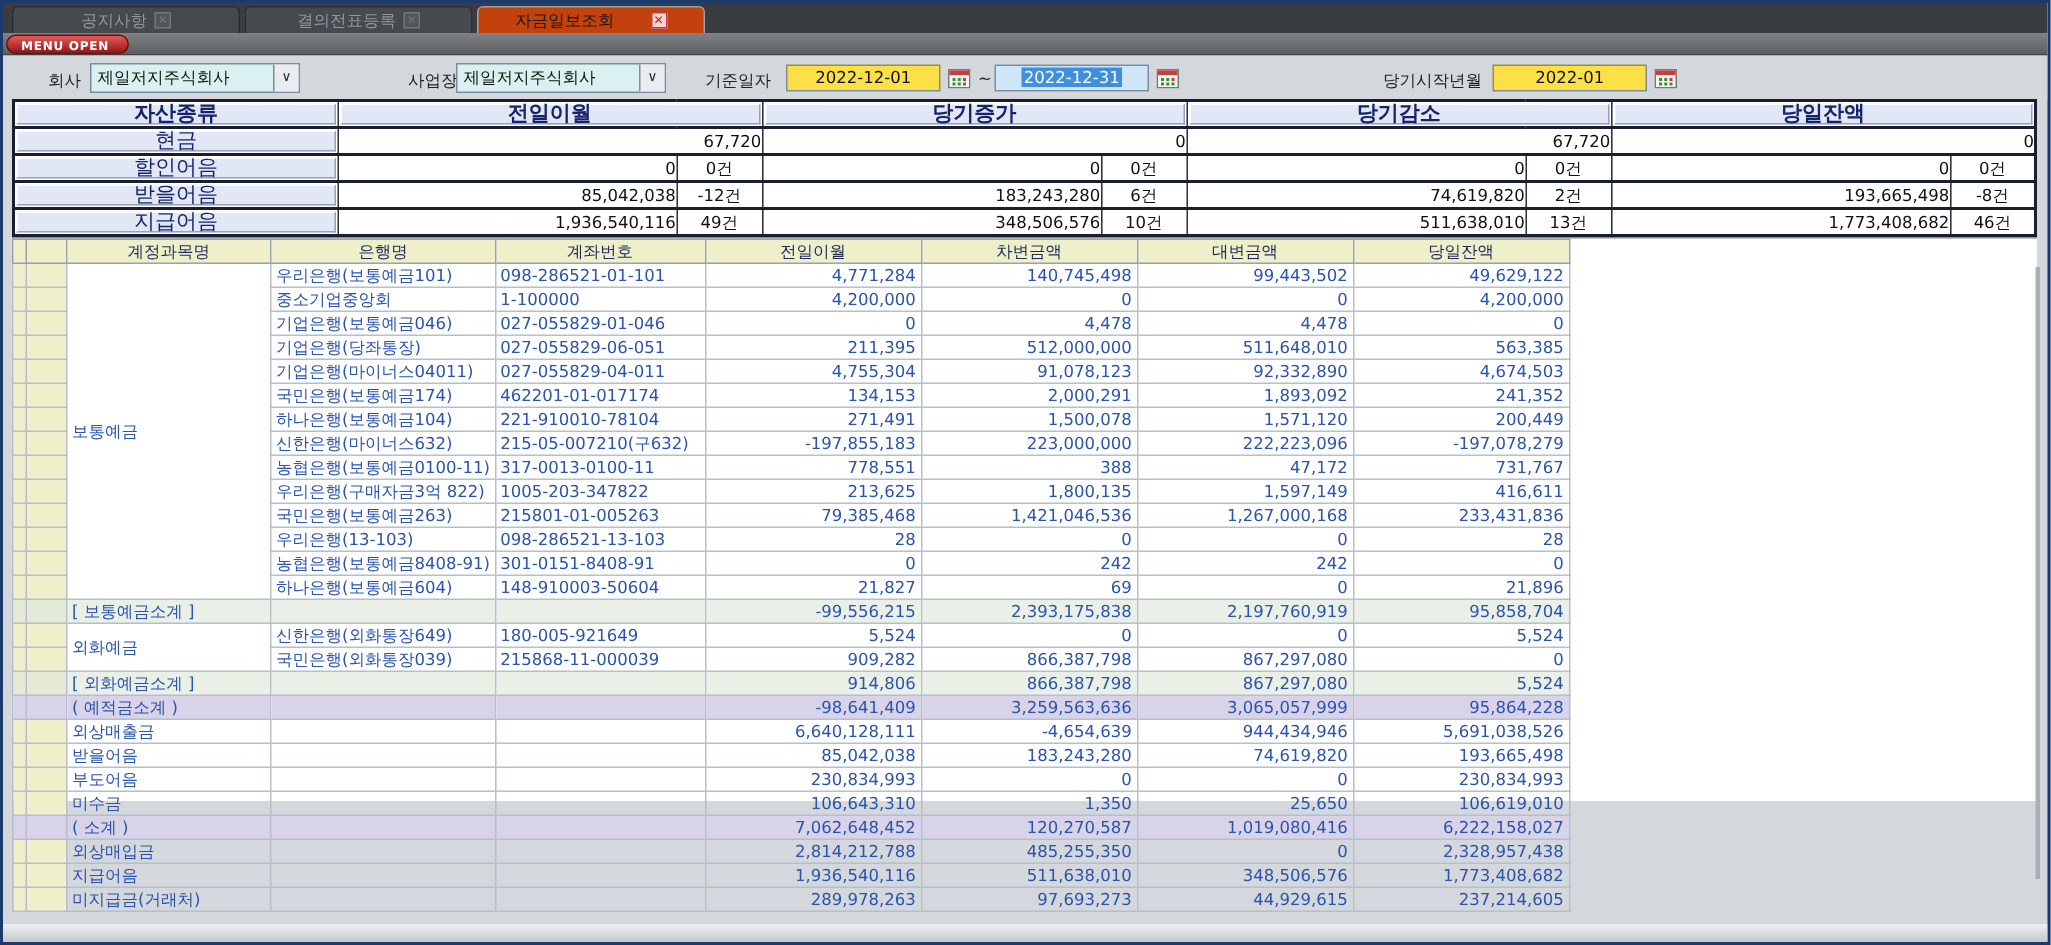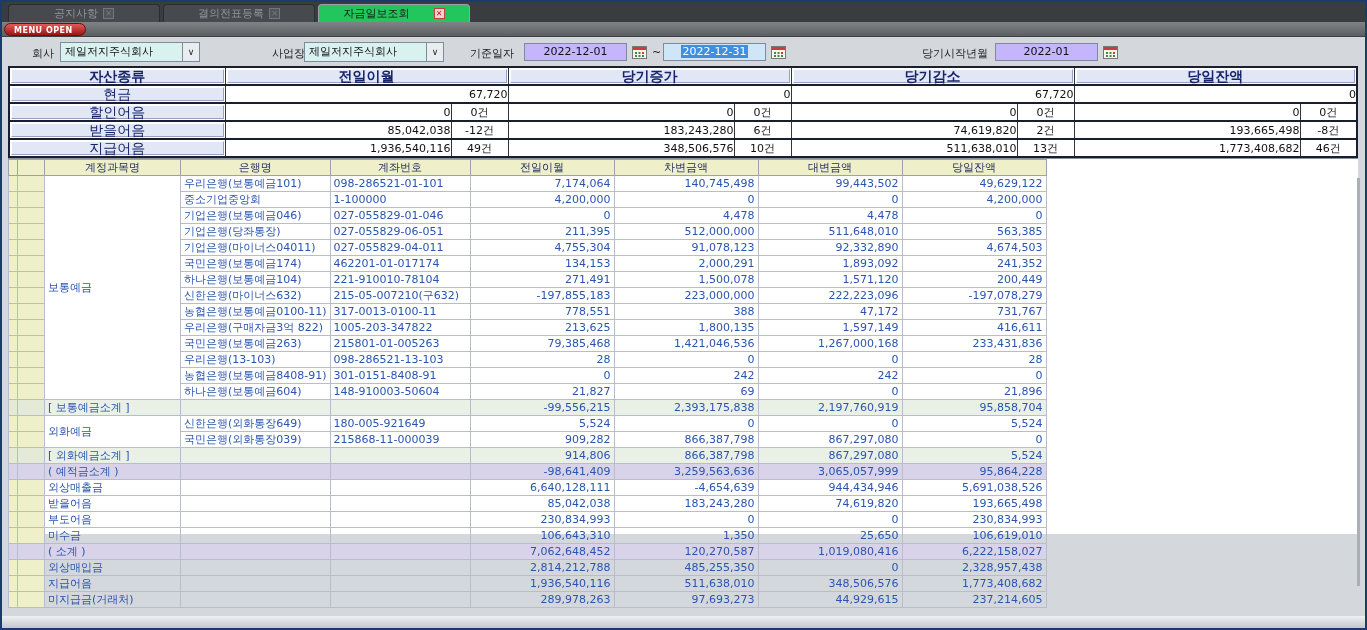--- a/index.html
+++ b/index.html
@@ -7,42 +7,42 @@
   .window { position:relative; width:1367px; height:630px; border:2px solid #1c3a6e;
             background:#d4d8dc; overflow:hidden; }
 
   
   .tabbar { height:20px; background:#3a3d40; display:flex; align-items:flex-end;
             padding-left:6px; gap:3px; }
   .tab { height:18px; line-height:17px; width:152px; text-align:center; font-size:11px;
          border-radius:4px 4px 0 0; background:#46494d; color:#8f969c;
          border:1px solid #2b2e31; border-bottom:none; cursor:default;
          display:flex; align-items:center; justify-content:center; gap:5px; }
-  .tab.active { background:#22c55e; color:#1a1a1a; border-color:#9aa0a6;gap:24px; }
+  .tab.active { background:#c2410c; color:#1a1a1a; border-color:#9aa0a6;gap:24px; }
   .tab .close { display:inline-block; width:11px; height:11px; line-height:9px; font-size:8px;
                 text-align:center; border:1px solid #70787e; color:#70787e; background:#52565a; }
   .tab.active .close { background:#f6d2d2; border-color:#c04040; color:#c02020; }
 
   
   .menubar { height:15px; background:linear-gradient(#808386,#5c5f62); position:relative;
              border-bottom:1px solid #3e4144; }
   .menu-open { position:absolute; left:2px; top:1px; height:13px; padding:0 12px 0 9px;
                background:linear-gradient(#e25a5a,#9c1414); border-radius:8px; color:#fff;
                font-size:8px; font-weight:bold; line-height:13px;
                letter-spacing:.5px; border:1px solid #6e0e0e; cursor:pointer;text-align:center; }
 
   
   .filterbar { position:relative; height:29px; background:#d4d8dc; font-size:11px; }
   .flbl { position:absolute; top:9px; color:#222; }
   .combo { position:absolute; top:5px; height:20px; width:140px; background:#d9f2f0;
            border:1px solid #7c8c9c; display:flex; cursor:pointer; }
   .combo .cval { flex:1; line-height:18px; padding-left:4px; color:#111; overflow:hidden; white-space:nowrap; }
   .combo .arrow { width:17px; border-left:1px solid #7c8c9c; background:#e9edf0; color:#222;
                   text-align:center; line-height:18px; font-size:9px; }
-  .dinput { position:absolute; top:6px; height:18px; width:103px; background:#c4b5fd;
+  .dinput { position:absolute; top:6px; height:18px; width:103px; background:#fde047;
             border:1px solid #7c8c9c; text-align:center; line-height:16px; color:#111; cursor:text; }
   .dinput.selected { background:#cfe6f8; }
   .dinput.selected span { background:#3f8fe0; color:#fff; padding:0 2px; }
   .calbtn { position:absolute; top:7px; width:15px; height:15px; cursor:pointer; }
   .tilde { position:absolute; top:9px; color:#222; }
 
   
   .summary { position:absolute; left:6px; top:64px; }
   table.sum { border-collapse:collapse; table-layout:fixed; }
   table.sum td, table.sum th { border:1px solid #30343f; font-size:11px; padding:0; height:18px;
@@ -271,21 +271,21 @@
             <th>당일잔액</th>
           </tr>
         </thead>
       <tbody id="detail-body">
           <tr>
             <td class="sel"></td>
             <td class="sel"></td>
             <td class="grp" rowspan="14">보통예금</td>
             <td class="bank">우리은행(보통예금101)</td>
             <td class="acct">098-286521-01-101</td>
-            <td class="num">7,174,064</td>
+            <td class="num">4,771,284</td>
             <td class="num">140,745,498</td>
             <td class="num">99,443,502</td>
             <td class="num">49,629,122</td>
           </tr>
           <tr>
             <td class="sel"></td>
             <td class="sel"></td>
             <td class="bank">중소기업중앙회</td>
             <td class="acct">1-100000</td>
             <td class="num">4,200,000</td>

